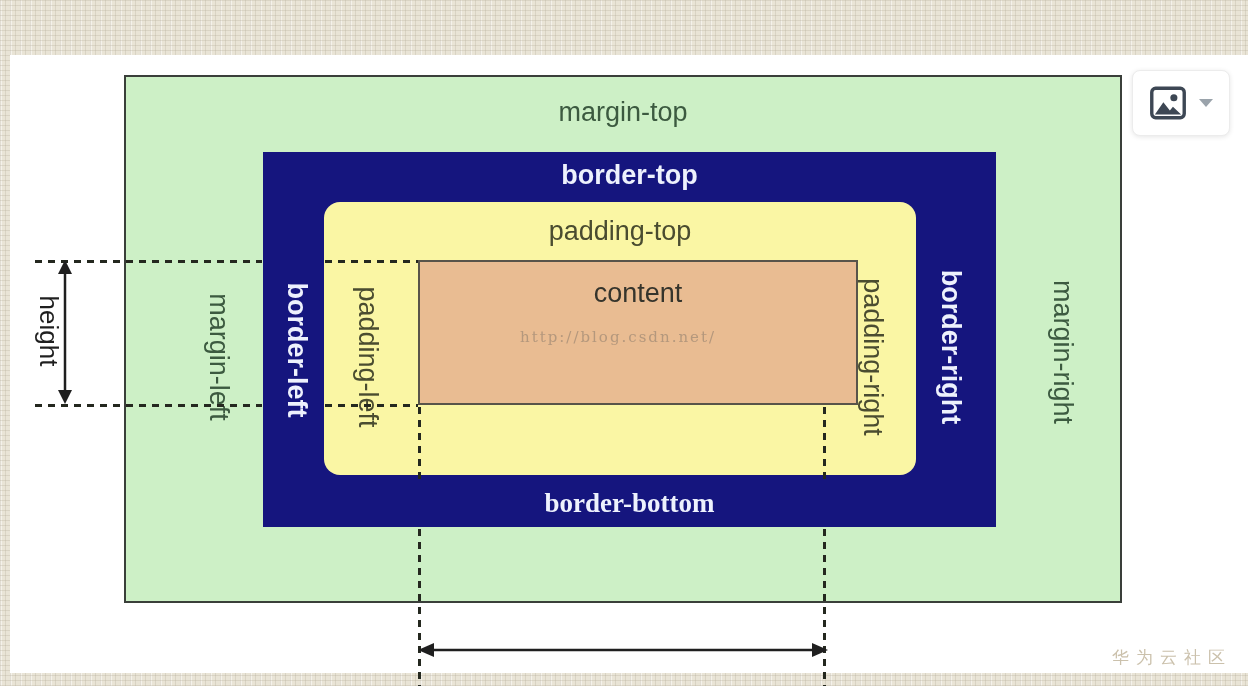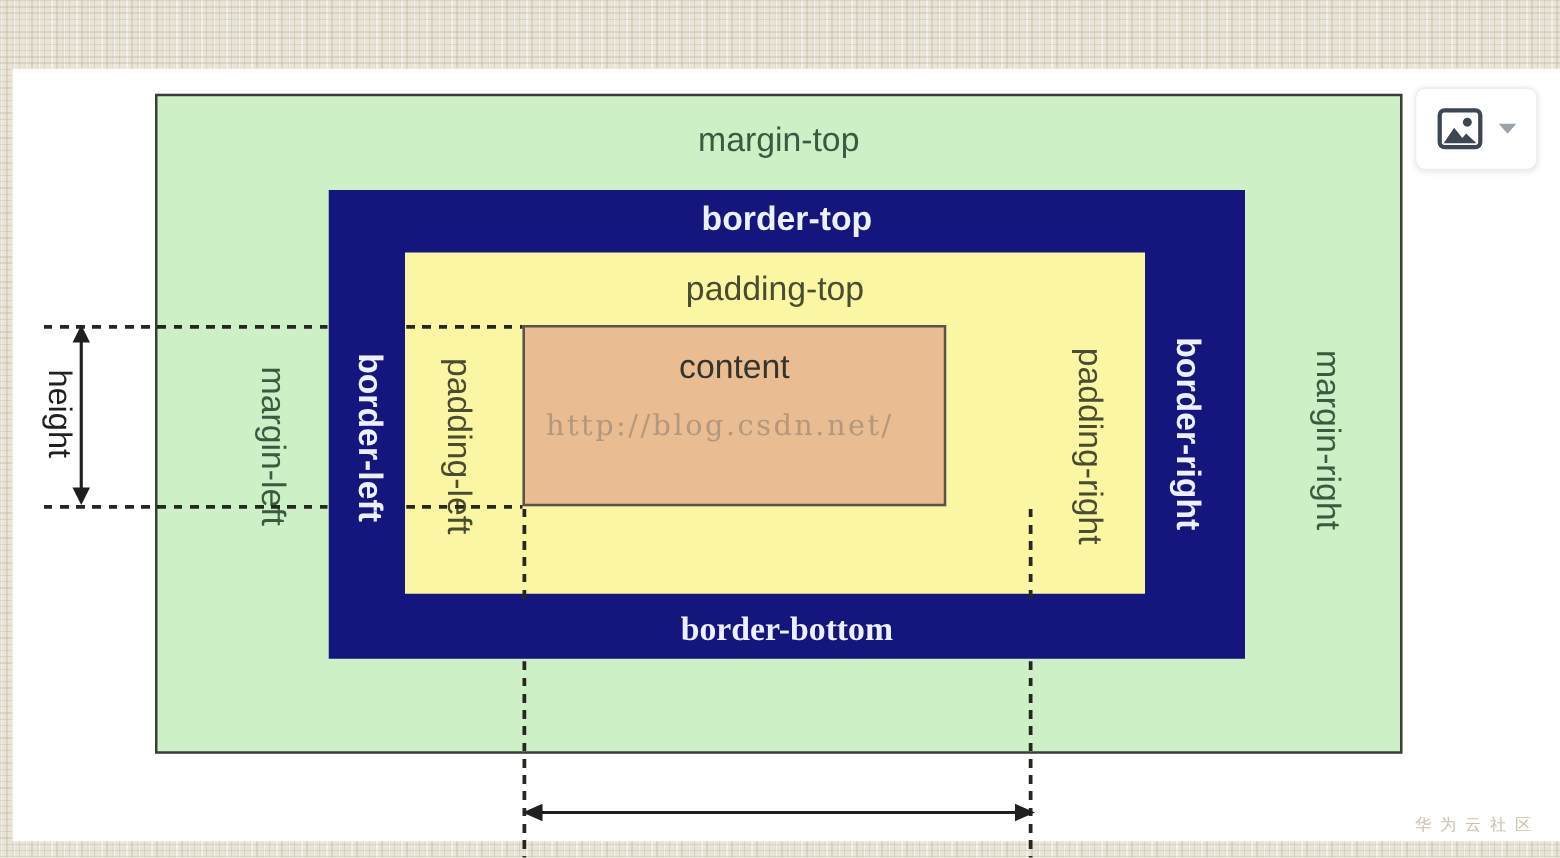--- a/index.html
+++ b/index.html
@@ -27,23 +27,24 @@
     border:2px solid #3a3f3a;box-sizing:border-box;
   }
   .border-box{
     position:absolute;left:137px;top:75px;width:717px;height:375px;
     background:var(--border-bg,#15157e);
     padding-left:16px;
   }
   .padding-box{
     position:absolute;left:61px;top:50px;width:592px;height:273px;
     background:var(--padding-bg,#faf6a4);
+    border-radius:16px;
   }
   .content-box{
-    position:absolute;left:94px;top:58px;width:339px;height:145px;
+    position:absolute;left:94px;top:58px;width:440px;height:145px;
     background:var(--content-bg,#e9bc92);
     border:2px solid #58544a;box-sizing:border-box;
   }
   
   .lbl{position:absolute;font-size:27px;white-space:nowrap;}
   .hcenter{left:0;right:0;text-align:center;}
   .vlbl{transform:translate(-50%,-50%) rotate(90deg);transform-origin:center;}
   .margin-text{color:var(--margin-text,#3c5a40);}
   .border-text{color:var(--border-text,#edf1fd);font-weight:600;}
   .padding-text{color:var(--padding-text,#4a4c30);}
@@ -60,22 +61,22 @@
   .border-left-lbl{left:33px;top:198px;}
   .border-right-lbl{left:687px;top:195px;}
 
   .padding-top-lbl{top:14px;}
   .padding-bottom-lbl{bottom:18px;}
   .padding-left-lbl{left:43px;top:155px;}
   .padding-right-lbl{left:548px;top:155px;}
 
   .content-lbl{top:16px;}
   .csdn-watermark{
-    top:66px;left:0;right:40px;text-align:right;
-    font-family:"DejaVu Serif",serif;font-size:23px;letter-spacing:2px;
+    top:66px;left:0;right:40px;text-align:center;
+    font-family:"DejaVu Serif",serif;font-size:15px;letter-spacing:2px;
     color:rgba(128,116,104,0.5);
   }
   
   .dash-h{position:absolute;height:3px;z-index:5;
     background:repeating-linear-gradient(90deg,#24281f 0 7px,transparent 7px 13px);}
   .dash-v{position:absolute;width:3px;z-index:5;
     background:repeating-linear-gradient(180deg,#24281f 0 7px,transparent 7px 13px);}
   .g-top-a{left:25px;top:205px;width:227px;}
   .g-top-b{left:315px;top:205px;width:93px;}
   .g-bot-a{left:25px;top:349px;width:227px;}
@@ -99,21 +100,21 @@
     display:flex;align-items:center;justify-content:center;gap:12px;
     cursor:pointer;box-sizing:border-box;
   }
   .caret{
     width:0;height:0;border-left:7px solid transparent;border-right:7px solid transparent;
     border-top:8px solid #9aa3ab;cursor:pointer;
   }
   
   .community{
     position:absolute;right:16px;bottom:4px;
-    font-size:13px;letter-spacing:7px;color:#cbc1ac;white-space:nowrap;
+    font-size:17px;letter-spacing:7px;color:#cbc1ac;white-space:nowrap;
   }
 </style>
 </head>
 <body>
 
 <div class="stage">
   <div class="page">
 
     <div class="margin-box">
       <div class="lbl hcenter margin-text margin-top-lbl">margin-top</div>

